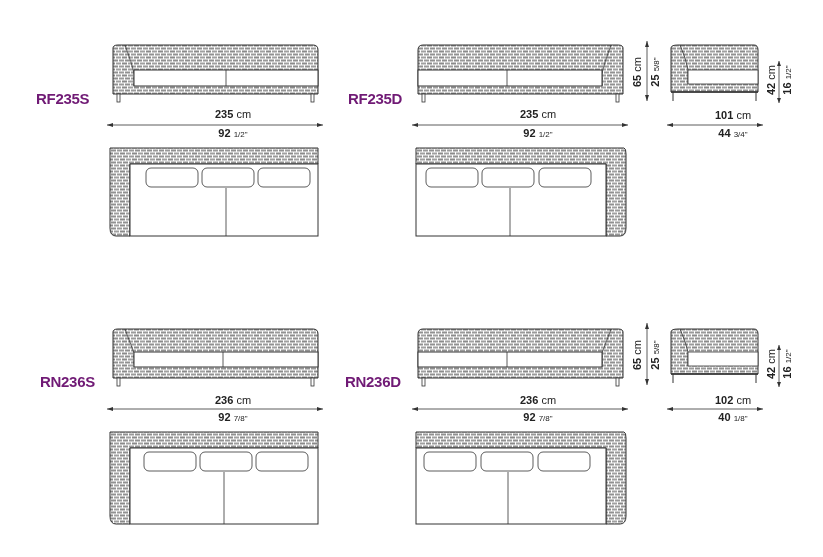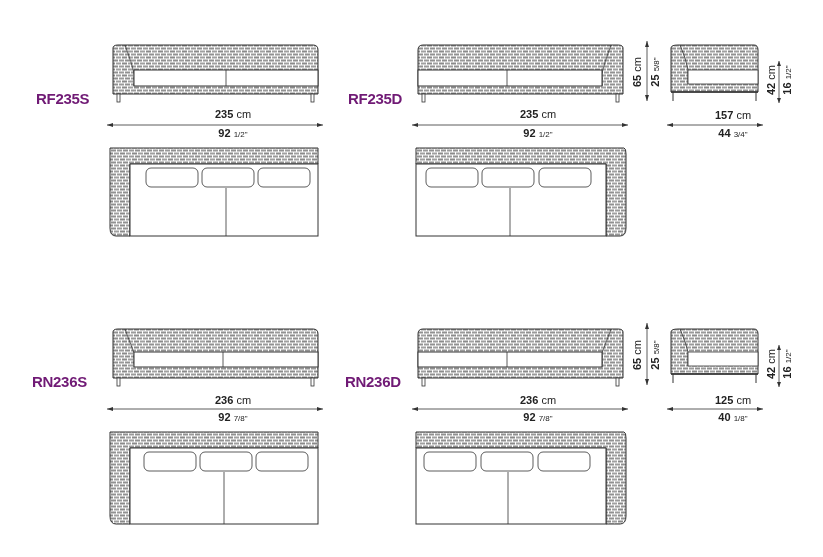--- a/index.html
+++ b/index.html
@@ -88,34 +88,34 @@
 </svg>
 
 <svg style="left:668px;top:44px;" width="94" height="58">
   <path d="M3,4 Q3,1 10,1 L86,1 Q90,1 90,6 L90,48 L3,48 Z" fill="url(#weave)" stroke="#333" stroke-width="1"></path>
   <path d="M12,1 Q18,14 20,26 L20,40" fill="none" stroke="#333" stroke-width="0.8"></path>
   <rect x="20" y="26" width="70" height="14" fill="#fff" stroke="#333" stroke-width="0.8"></rect>
   <line x1="3" y1="48" x2="90" y2="48" stroke="#333" stroke-width="1.5"></line>
   <line x1="5" y1="48" x2="5" y2="57" stroke="#333" stroke-width="1"></line>
   <line x1="88" y1="48" x2="88" y2="57" stroke="#333" stroke-width="1"></line>
 </svg>
-<div class="dim-text" style="left:660px;top:109px;width:110px;"><b>157</b> <span>cm</span></div>
+<div class="dim-text" style="left:660px;top:109px;width:110px;"><b>101</b> <span>cm</span></div>
 <svg style="left:665px;top:122px;" width="100" height="6">
   <line x1="2" y1="3" x2="98" y2="3" stroke="#333" stroke-width="0.8"></line>
   <path d="M2,3 L8,1 L8,5 Z M98,3 L92,1 L92,5 Z" fill="#333"></path>
 </svg>
 <div class="dim-text" style="left:660px;top:127px;width:110px;"><b>44</b> <span style="font-size:8px">3/4"</span></div>
 <svg style="left:776px;top:60px;" width="6" height="44">
   <line x1="3" y1="1" x2="3" y2="43" stroke="#333" stroke-width="0.8"></line>
   <path d="M3,1 L1,6 L5,6 Z M3,43 L1,38 L5,38 Z" fill="#333"></path>
 </svg>
 <div class="dim-vert" style="left:748px;top:74px;width:46px;"><b>42</b> <span>cm</span></div>
 <div class="dim-vert" style="left:764px;top:74px;width:46px;"><b>16</b> <span style="font-size:8px">1/2"</span></div>
 
-<div class="model-label" style="left:32px;top:373px;">RN236S</div>
+<div class="model-label" style="left:40px;top:373px;">RN236S</div>
 
 <svg style="left:110px;top:328px;" width="210" height="60">
   <path d="M3,4 Q3,1 8,1 L203,1 Q208,1 208,6 L208,50 L3,50 Z" fill="url(#weave)" stroke="#333" stroke-width="1"></path>
   <path d="M15,1 Q22,20 24,25 L24,39" fill="none" stroke="#333" stroke-width="0.8"></path>
   <rect x="24" y="24" width="184" height="15" fill="#fff" stroke="#333" stroke-width="1"></rect>
   <line x1="113" y1="24" x2="113" y2="39" stroke="#333" stroke-width="0.8"></line>
   <rect x="7" y="50" width="3" height="8" fill="#fff" stroke="#333" stroke-width="0.8"></rect>
   <rect x="201" y="50" width="3" height="8" fill="#fff" stroke="#333" stroke-width="0.8"></rect>
 </svg>
 <div class="dim-text" style="left:105px;top:394px;width:220px;"><b>236</b> <span>cm</span></div>
@@ -168,21 +168,21 @@
 </svg>
 
 <svg style="left:668px;top:328px;" width="94" height="58">
   <path d="M3,4 Q3,1 10,1 L86,1 Q90,1 90,6 L90,46 L3,46 Z" fill="url(#weave)" stroke="#333" stroke-width="1"></path>
   <path d="M12,1 Q18,14 20,24 L20,38" fill="none" stroke="#333" stroke-width="0.8"></path>
   <rect x="20" y="24" width="70" height="14" fill="#fff" stroke="#333" stroke-width="0.8"></rect>
   <line x1="3" y1="46" x2="90" y2="46" stroke="#333" stroke-width="1.5"></line>
   <line x1="5" y1="46" x2="5" y2="55" stroke="#333" stroke-width="1"></line>
   <line x1="88" y1="46" x2="88" y2="55" stroke="#333" stroke-width="1"></line>
 </svg>
-<div class="dim-text" style="left:660px;top:394px;width:110px;"><b>125</b> <span>cm</span></div>
+<div class="dim-text" style="left:660px;top:394px;width:110px;"><b>102</b> <span>cm</span></div>
 <svg style="left:665px;top:406px;" width="100" height="6">
   <line x1="2" y1="3" x2="98" y2="3" stroke="#333" stroke-width="0.8"></line>
   <path d="M2,3 L8,1 L8,5 Z M98,3 L92,1 L92,5 Z" fill="#333"></path>
 </svg>
 <div class="dim-text" style="left:660px;top:411px;width:110px;"><b>40</b> <span style="font-size:8px">1/8"</span></div>
 <svg style="left:776px;top:344px;" width="6" height="44">
   <line x1="3" y1="1" x2="3" y2="43" stroke="#333" stroke-width="0.8"></line>
   <path d="M3,1 L1,6 L5,6 Z M3,43 L1,38 L5,38 Z" fill="#333"></path>
 </svg>
 <div class="dim-vert" style="left:748px;top:358px;width:46px;"><b>42</b> <span>cm</span></div>

